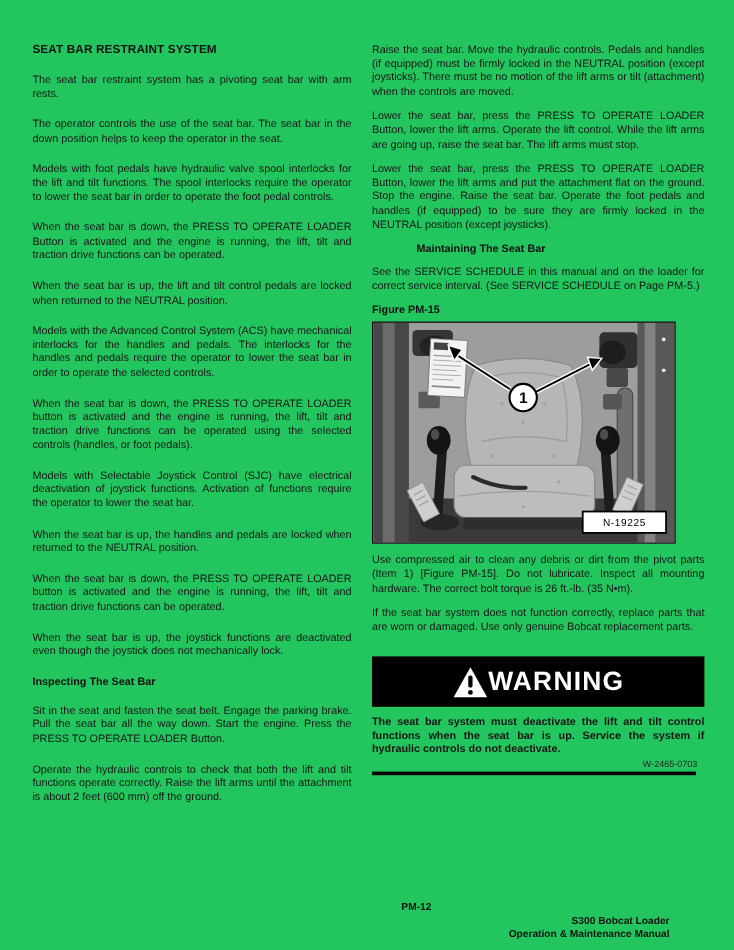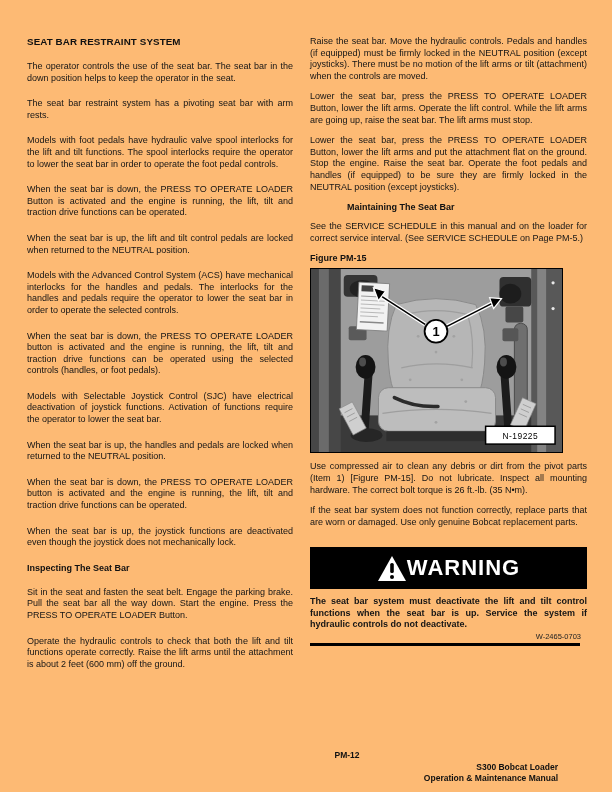--- a/index.html
+++ b/index.html
@@ -1,17 +1,17 @@
 <!DOCTYPE html>
 <html><head>
 <meta charset="utf-8">
 <style>
   html,body{margin:0;padding:0;background:#e8e8e8;}
   .page{
-    position:relative;width:612px;height:792px;background:#fdba74;
+    position:relative;width:612px;height:792px;background:#22c55e;
     font-family:"Liberation Sans",sans-serif;color:#111;margin:0 auto;
     overflow:hidden;
   }
   
   .col{position:absolute;top:36px;}
   .col-left{left:27px;width:266px;}
   .col-right{left:310px;width:277px;}
 
   .col p{font-size:9px;line-height:11.6px;text-align:justify;margin:0;color:#151515;}
   .col-left p{margin-bottom:14px;}
@@ -44,22 +44,22 @@
   .spacer-p6{margin-bottom:19px !important;}
 </style>
 </head>
 <body>
 
 <div class="page">
 
   <div class="col col-left">
     <h1 class="doc-title">SEAT BAR RESTRAINT SYSTEM</h1>
 
+    <p><b></b><span>The seat bar restraint system has a pivoting seat bar with arm rests.</span></p>
     <p><b></b><span>The operator controls the use of the seat bar. The seat bar in the down position helps to keep the operator in the seat.</span></p>
-    <p><b></b><span>The seat bar restraint system has a pivoting seat bar with arm rests.</span></p>
     <p><b>Models with foot pedals</b><span> have hydraulic valve spool interlocks for the lift and tilt functions. The spool interlocks require the operator to lower the seat bar in order to operate the foot pedal controls.</span></p>
     <p><b></b><span>When the seat bar is down, the PRESS TO OPERATE LOADER Button is activated and the engine is running, the lift, tilt and traction drive functions can be operated.</span></p>
     <p><b></b><span>When the seat bar is up, the lift and tilt control pedals are locked when returned to the NEUTRAL position.</span></p>
     <p><b>Models with the Advanced Control System (ACS)</b><span> have mechanical interlocks for the handles and pedals. The interlocks for the handles and pedals require the operator to lower the seat bar in order to operate the selected controls.</span></p>
     <p><b></b><span>When the seat bar is down, the PRESS TO OPERATE LOADER button is activated and the engine is running, the lift, tilt and traction drive functions can be operated using the selected controls (handles, or foot pedals).</span></p>
     <p><b>Models with Selectable Joystick Control (SJC)</b><span> have electrical deactivation of joystick functions. Activation of functions require the operator to lower the seat bar.</span></p>
     <p><b></b><span>When the seat bar is up, the handles and pedals are locked when returned to the NEUTRAL position.</span></p>
     <p><b></b><span>When the seat bar is down, the PRESS TO OPERATE LOADER button is activated and the engine is running, the lift, tilt and traction drive functions can be operated.</span></p>
     <p><b></b><span>When the seat bar is up, the joystick functions are deactivated even though the joystick does not mechanically lock.</span></p>
 

